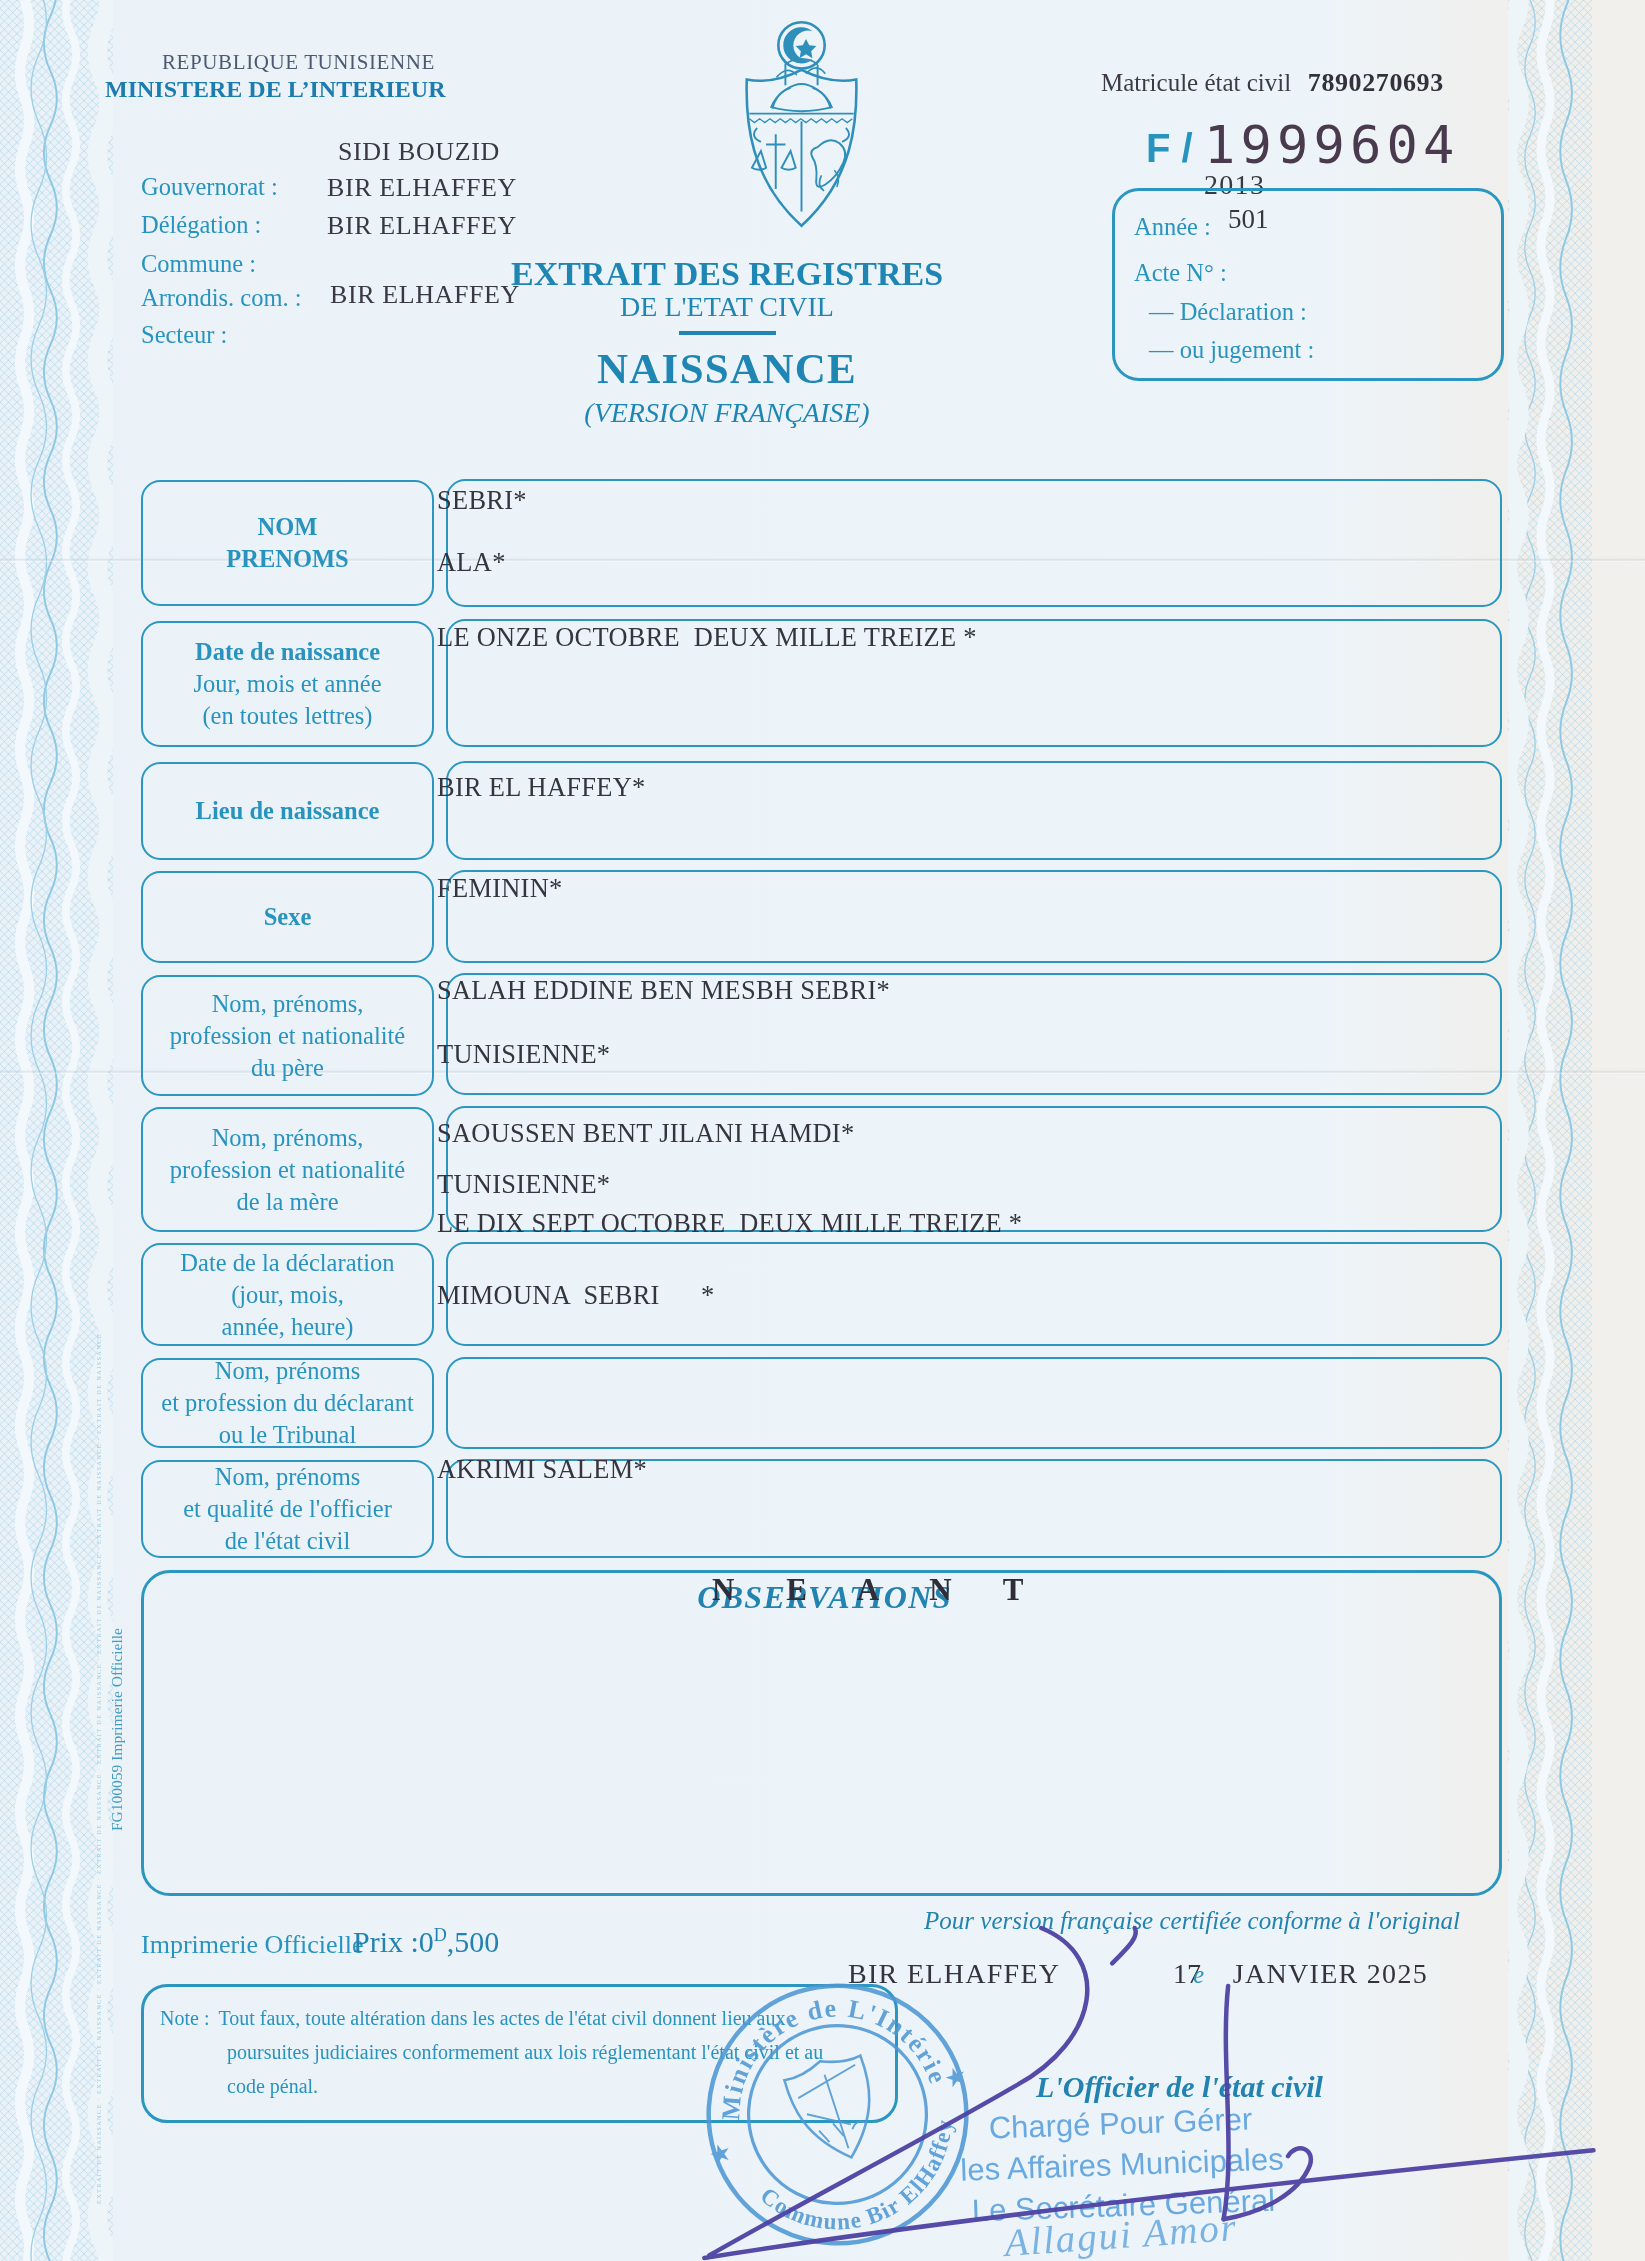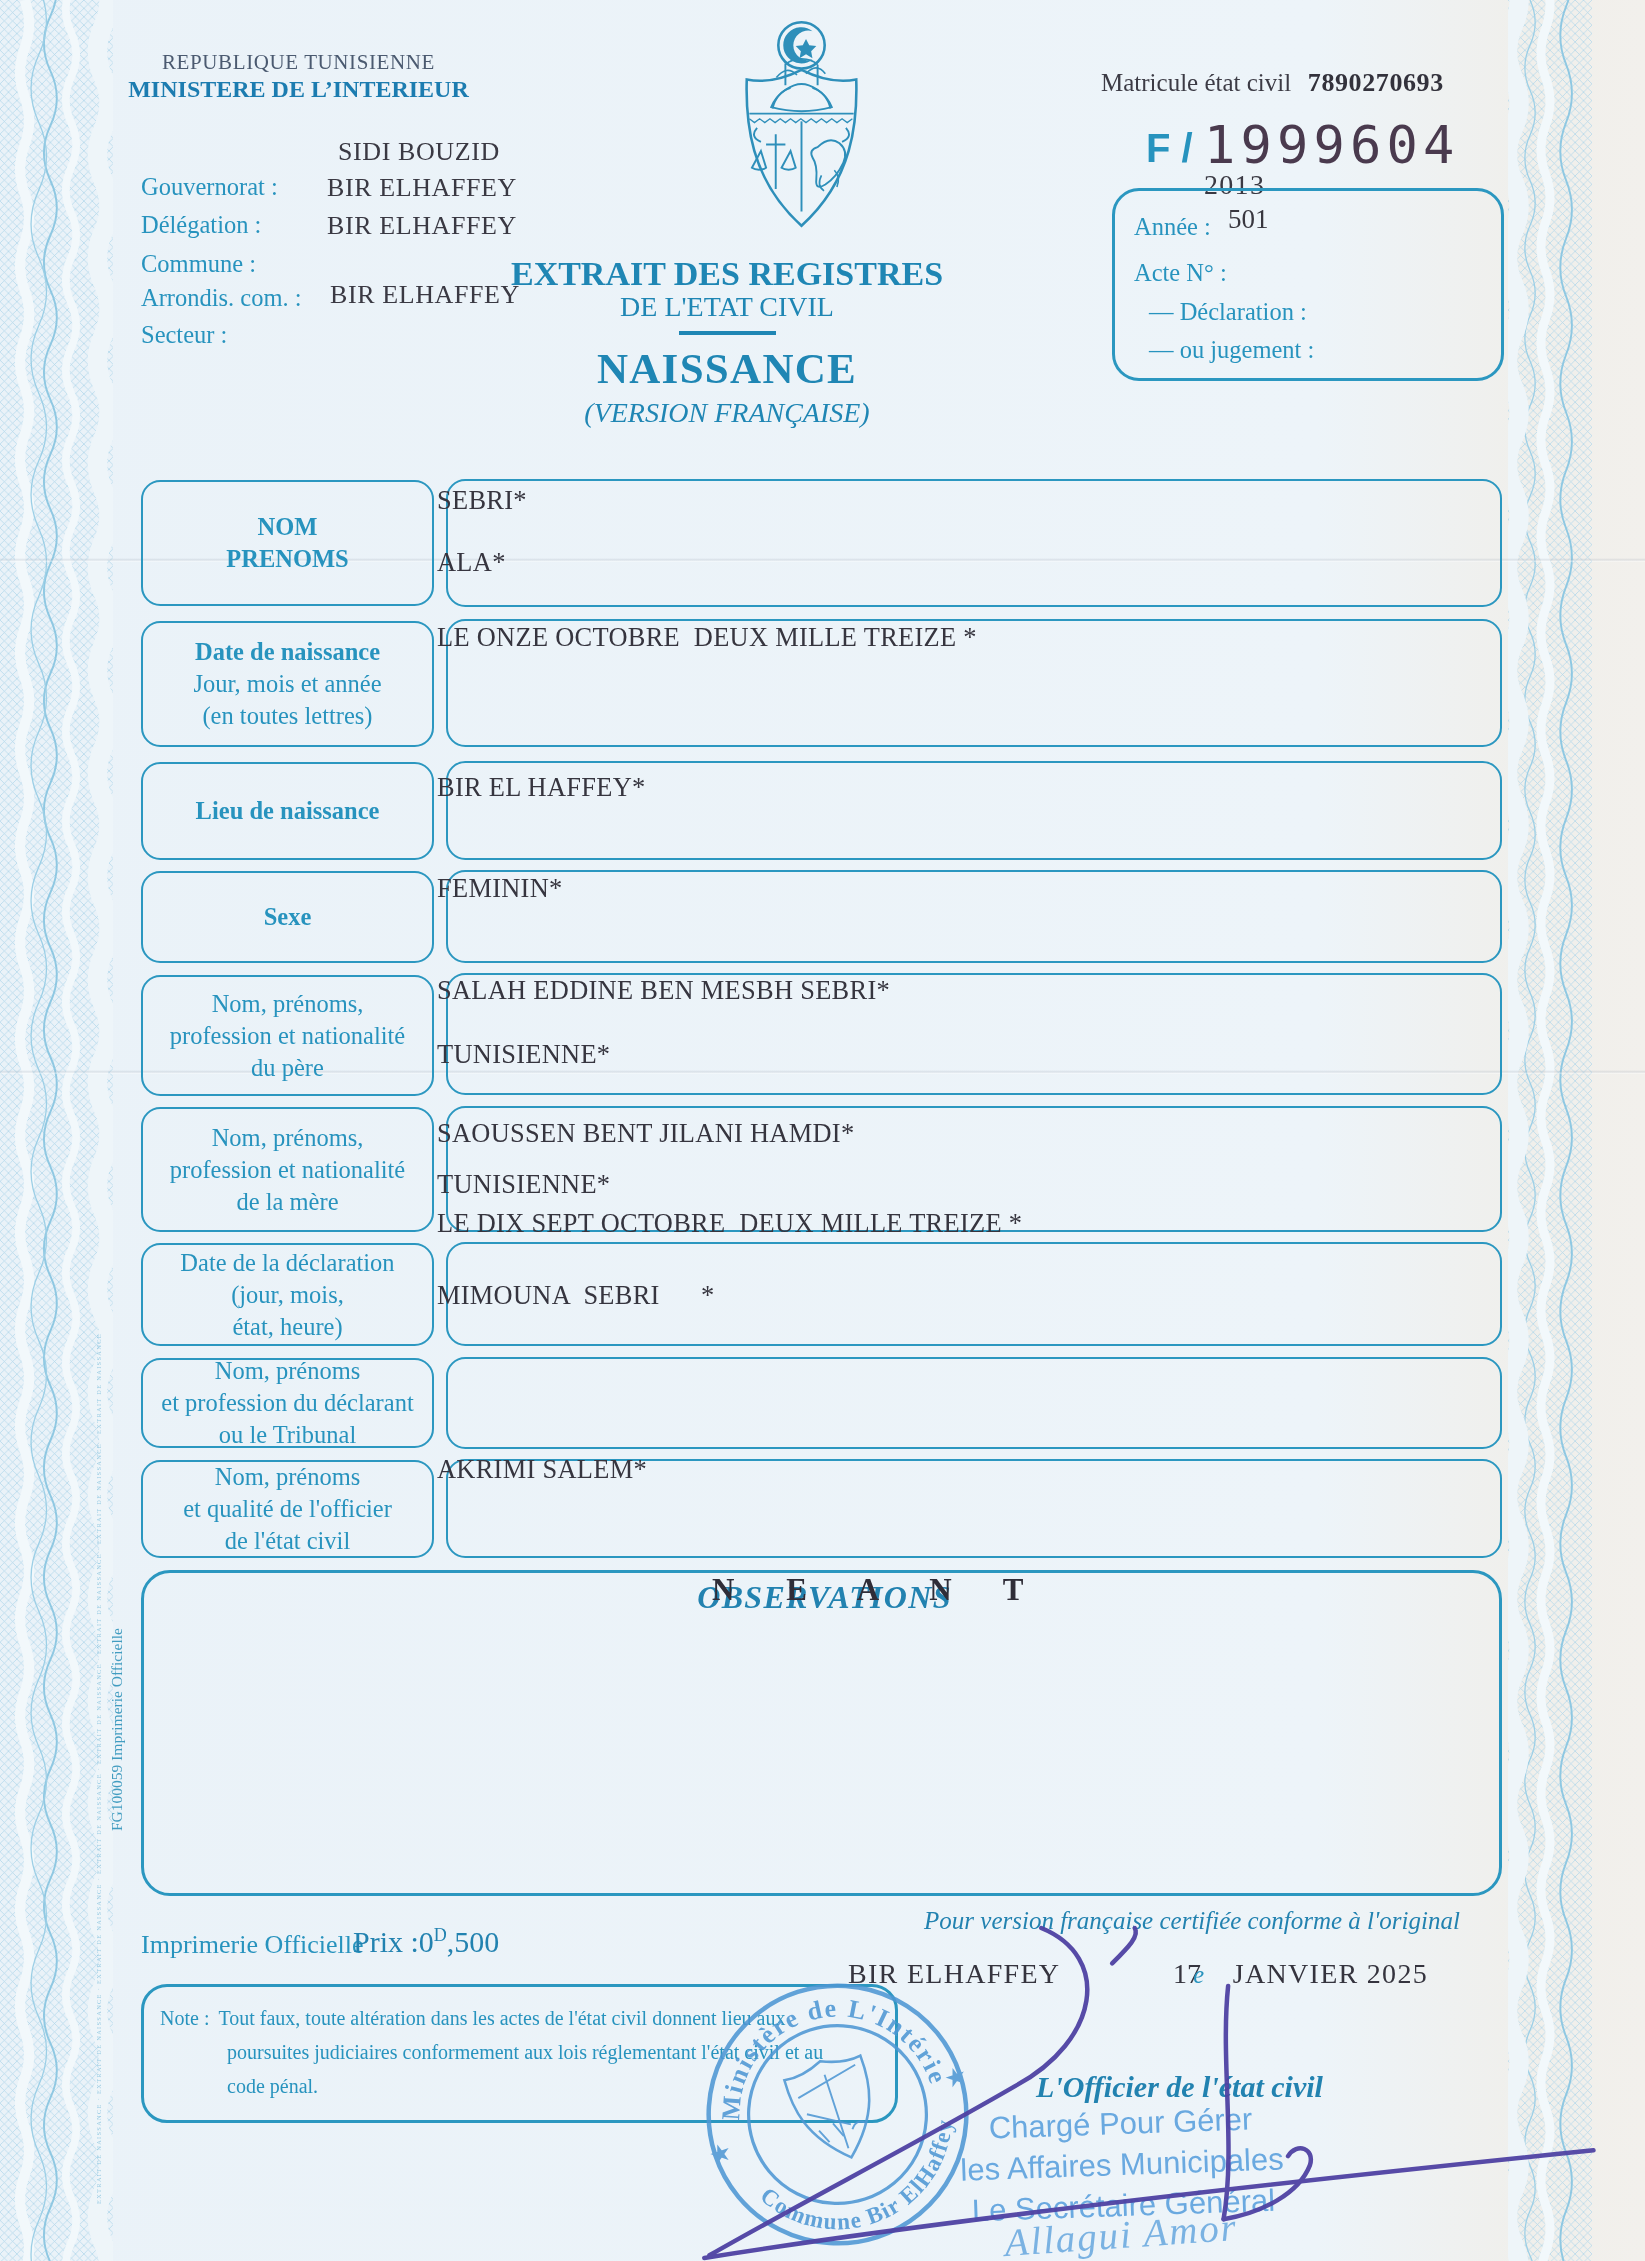--- a/index.html
+++ b/index.html
@@ -49,21 +49,21 @@
         <path d="M 34 0 q 16 35 0 70 q -16 35 0 70 q 16 35 0 70 q -16 35 0 70 q 16 35 0 70 q -16 35 0 70 q 16 35 0 70 q -16 35 0 70 q 16 35 0 70 q -16 35 0 70 q 16 35 0 70 q -16 35 0 70 q 16 35 0 70 q -16 35 0 70 q 16 35 0 70 q -16 35 0 70 q 16 35 0 70 q -16 35 0 70 q 16 35 0 70 q -16 35 0 70 q 16 35 0 70 q -16 35 0 70 q 16 35 0 70 q -16 35 0 70 q 16 35 0 70 q -16 35 0 70 q 16 35 0 70 q -16 35 0 70 q 16 35 0 70 q -16 35 0 70 q 16 35 0 70 q -16 35 0 70 q 16 35 0 70 q -16 35 0 70 q 16 35 0 70 q -16 35 0 70 q 16 35 0 70 q -16 35 0 70 q 16 35 0 70 q -16 35 0 70 q 16 35 0 70 q -16 35 0 70 q 16 35 0 70 q -16 35 0 70 q 16 35 0 70 q -16 35 0 70 q 16 35 0 70 q -16 35 0 70 q 16 35 0 70 q -16 35 0 70 q 16 35 0 70 q -16 35 0 70" fill="none" stroke="#9ccfe6" stroke-width="2" opacity="1"></path>
         <path d="M 8 -40 q 18 40 0 80 q -18 40 0 80 q 18 40 0 80 q -18 40 0 80 q 18 40 0 80 q -18 40 0 80 q 18 40 0 80 q -18 40 0 80 q 18 40 0 80 q -18 40 0 80 q 18 40 0 80 q -18 40 0 80 q 18 40 0 80 q -18 40 0 80 q 18 40 0 80 q -18 40 0 80 q 18 40 0 80 q -18 40 0 80 q 18 40 0 80 q -18 40 0 80 q 18 40 0 80 q -18 40 0 80 q 18 40 0 80 q -18 40 0 80 q 18 40 0 80 q -18 40 0 80 q 18 40 0 80 q -18 40 0 80 q 18 40 0 80 q -18 40 0 80 q 18 40 0 80 q -18 40 0 80 q 18 40 0 80 q -18 40 0 80 q 18 40 0 80 q -18 40 0 80 q 18 40 0 80 q -18 40 0 80 q 18 40 0 80 q -18 40 0 80 q 18 40 0 80 q -18 40 0 80 q 18 40 0 80 q -18 40 0 80 q 18 40 0 80 q -18 40 0 80" fill="none" stroke="#eef5f9" stroke-width="30" opacity="1"></path>
       </svg></div>
   <div class="abs" style="left:95px;top:77px;height:2127px;writing-mode:vertical-rl;transform:rotate(180deg);
               font-size:6.4px;color:#7abcdb;letter-spacing:1.3px;opacity:.75;white-space:nowrap;">EXTRAIT DE NAISSANCE · EXTRAIT DE NAISSANCE · EXTRAIT DE NAISSANCE · EXTRAIT DE NAISSANCE · EXTRAIT DE NAISSANCE · EXTRAIT DE NAISSANCE · EXTRAIT DE NAISSANCE · EXTRAIT DE NAISSANCE ·</div>
 
   <div class="crease" style="top:558px;"></div>
   <div class="crease" style="top:1070px;"></div>
 
   <div class="abs" style="left:118px;top:50px;width:361px;text-align:center;font-size:21px;color:#4b5a70;letter-spacing:0.6px;">REPUBLIQUE TUNISIENNE</div>
-  <div class="abs" style="left:105px;top:76px;width:387px;text-align:center;font-size:24px;font-weight:bold;color:#1c7cb0;">MINISTERE DE L’INTERIEUR</div>
+  <div class="abs" style="left:105px;top:76px;width:387px;font-size:24px;font-weight:bold;color:#1c7cb0;">MINISTERE DE L’INTERIEUR</div>
 
   <div class="abs hdr-label" style="left:141px;top:173px;">Gouvernorat :</div>
   <div class="abs hdr-label" style="left:141px;top:211px;">Délégation :</div>
   <div class="abs hdr-label" style="left:141px;top:250px;">Commune :</div>
   <div class="abs hdr-label" style="left:141px;top:284px;">Arrondis. com. :</div>
   <div class="abs hdr-label" style="left:141px;top:321px;">Secteur :</div>
 
   <div class="abs hdr-value" style="left:338px;top:137px;">SIDI BOUZID</div>
   <div class="abs hdr-value" style="left:327px;top:173px;">BIR ELHAFFEY</div>
   <div class="abs hdr-value" style="left:327px;top:211px;">BIR ELHAFFEY</div>
@@ -149,21 +149,21 @@
         <div class="lbl-line">Nom, prénoms,</div>
         <div class="lbl-line">profession et nationalité</div>
         <div class="lbl-line">de la mère</div>
       </div>
       <div class="valbox" style="top: 1106px; height: 126px;"></div>
       <div class="abs v" style="left: 437px; top: 1118px;">SAOUSSEN BENT JILANI HAMDI*</div>
       <div class="abs v" style="left: 437px; top: 1169px;">TUNISIENNE*</div>
       <div class="lblbox" style="top: 1243px; height: 103px;">
         <div class="lbl-line">Date de la déclaration</div>
         <div class="lbl-line">(jour, mois,</div>
-        <div class="lbl-line">état, heure)</div>
+        <div class="lbl-line">année, heure)</div>
       </div>
       <div class="valbox" style="top: 1242px; height: 104px;"></div>
       <div class="abs v" style="left: 437px; top: 1208px;">LE DIX SEPT OCTOBRE  DEUX MILLE TREIZE *</div>
       <div class="lblbox" style="top: 1358px; height: 90px;">
         <div class="lbl-line">Nom, prénoms</div>
         <div class="lbl-line">et profession du déclarant</div>
         <div class="lbl-line">ou le Tribunal</div>
       </div>
       <div class="valbox" style="top: 1357px; height: 92px;"></div>
       <div class="abs v" style="left: 437px; top: 1280px;">MIMOUNA  SEBRI      *</div>

